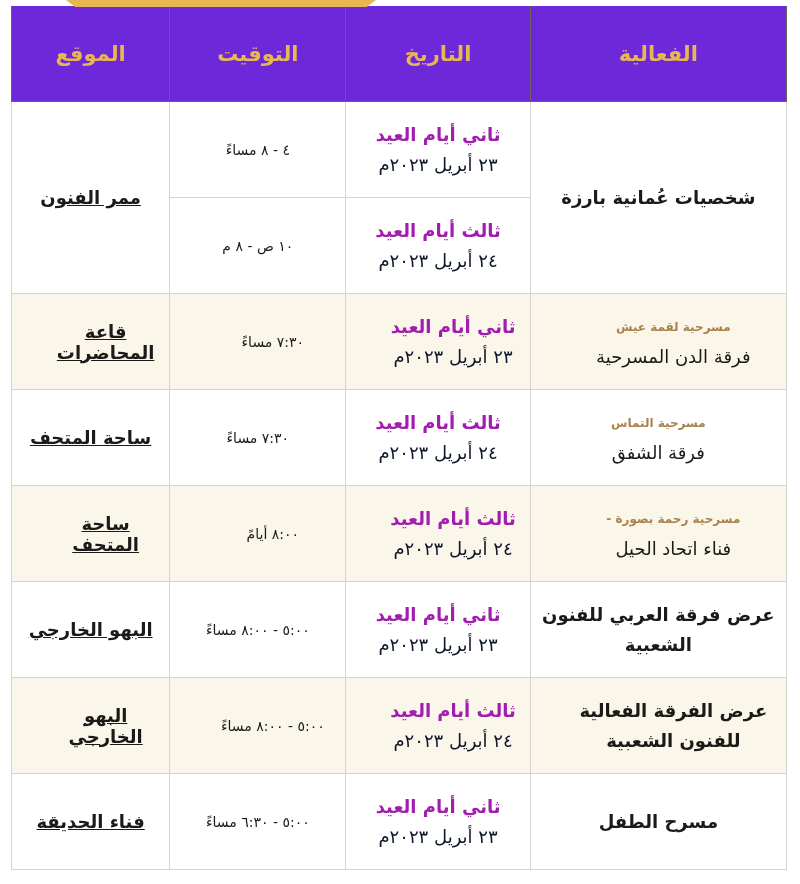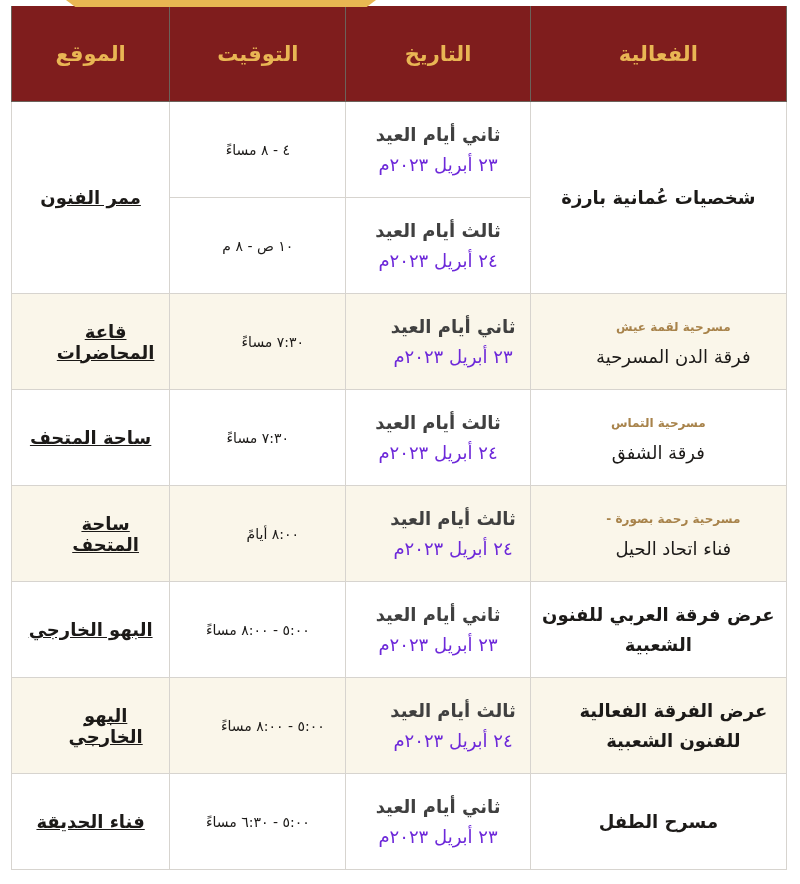--- a/index.html
+++ b/index.html
@@ -35,21 +35,21 @@
     direction: rtl;
   }
   .schedule-table th,
   .schedule-table td {
     border: 1px solid #d7d4cf;
     text-align: center;
     vertical-align: middle;
     padding: 0 6px;
   }
   .schedule-table thead th {
-    background: #7f1d1d;
+    background: #6d28d9;
     color: #e9b654;
     font-weight: bold;
     font-size: 21px;
     height: 95px;
     border-color: #6b625a;
     border-top: none;
   }
   .col-event { width: 256px; }
   .col-date  { width: 184px; }
   .col-time  { width: 176px; }
@@ -72,28 +72,28 @@
     line-height: 30px;
   }
   .event-plain {
     color: #1c1a18;
     font-size: 18px;
     font-weight: bold;
     line-height: 30px;
   }
   .date-label {
     display: block;
-    color: #404040;
+    color: #a21caf;
     font-size: 18px;
     font-weight: bold;
     line-height: 30px;
   }
   .date-value {
     display: block;
-    color: #6d28d9;
+    color: #0f172a;
     font-size: 18px;
     line-height: 30px;
   }
   .time-cell {
     font-size: 14px;
     color: #1c1a18;
   }
   .loc-cell {
     font-size: 18px;
     font-weight: bold;

